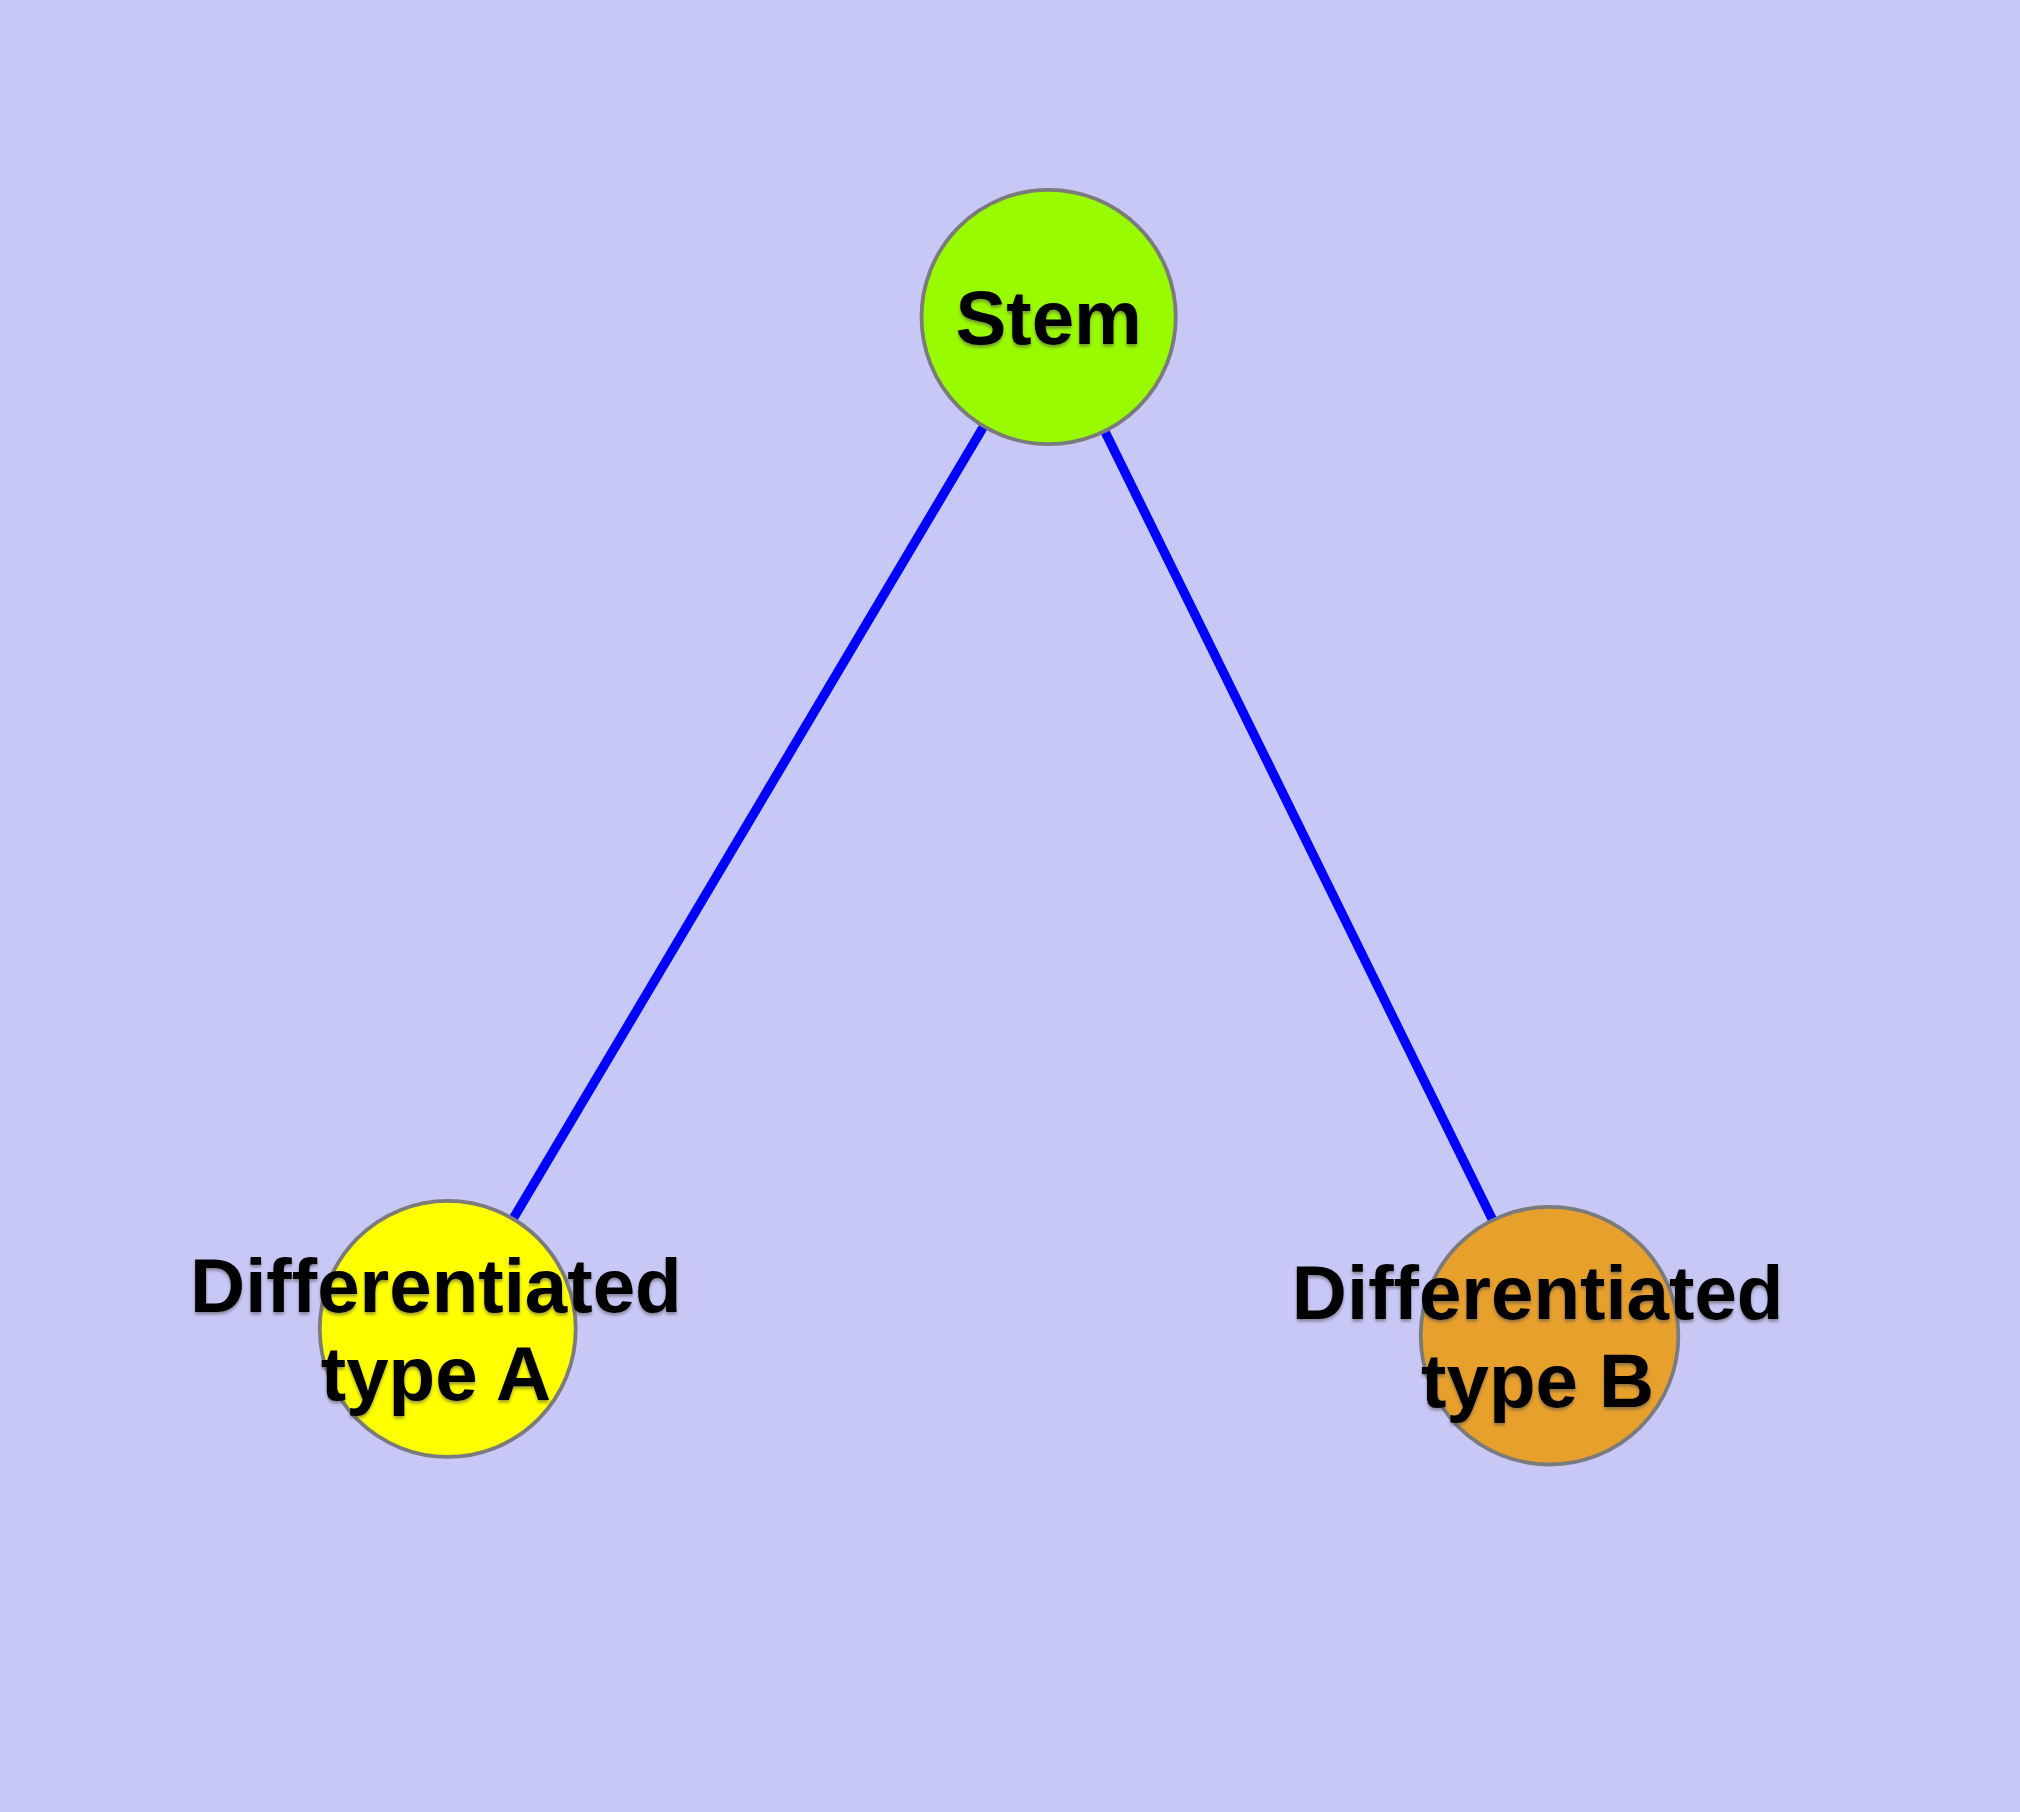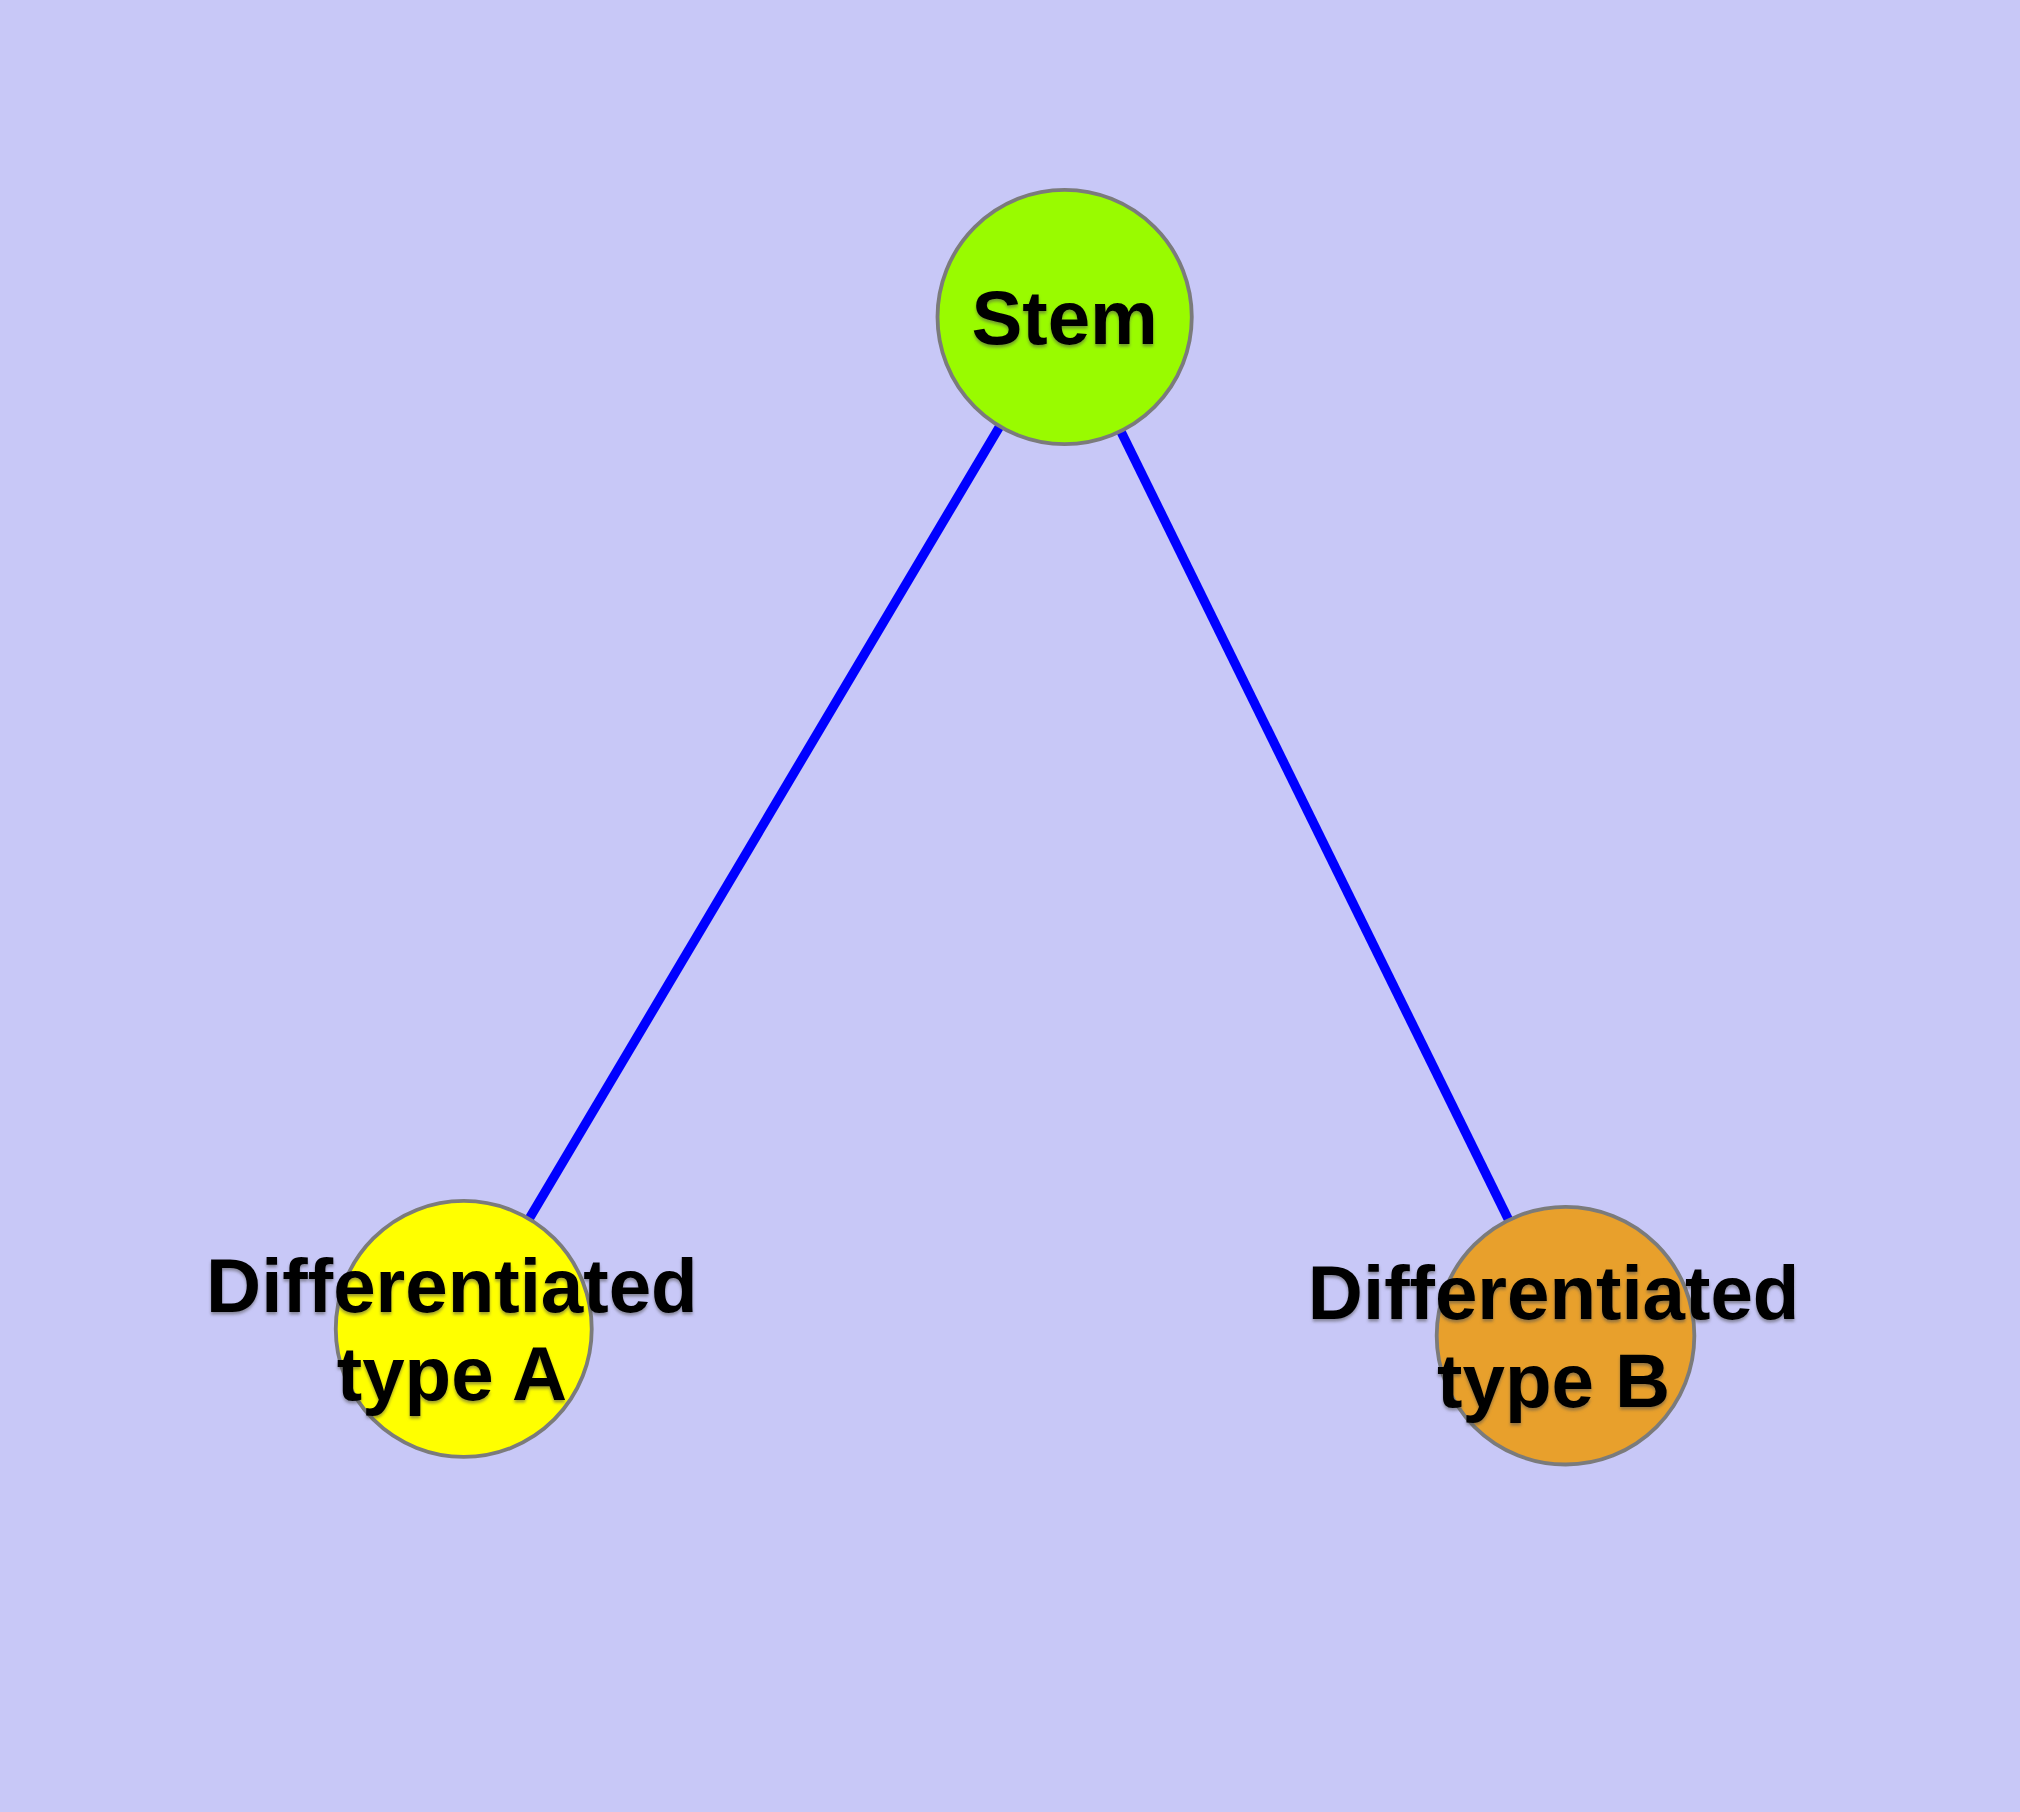--- a/index.html
+++ b/index.html
@@ -7,21 +7,20 @@
     padding: 0;
     width: 2021px;
     height: 1812px;
     overflow: hidden;
     font-family: "Liberation Sans", sans-serif;
   }
   #stage {
     position: relative;
     width: 1842px;
     height: 1812px;
-    margin-left: 16px;
   }
   svg.graph {
     display: block;
     width: 2021px;
     height: 1812px;
   }
   svg.graph line.edge {
     stroke-width: 11px;
     fill: none;
   }

